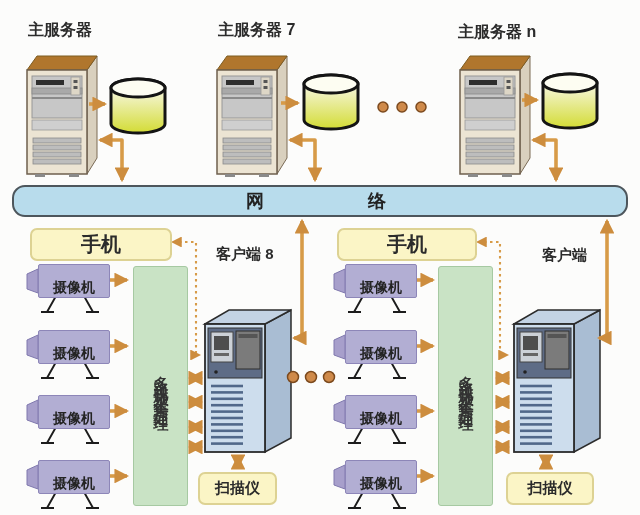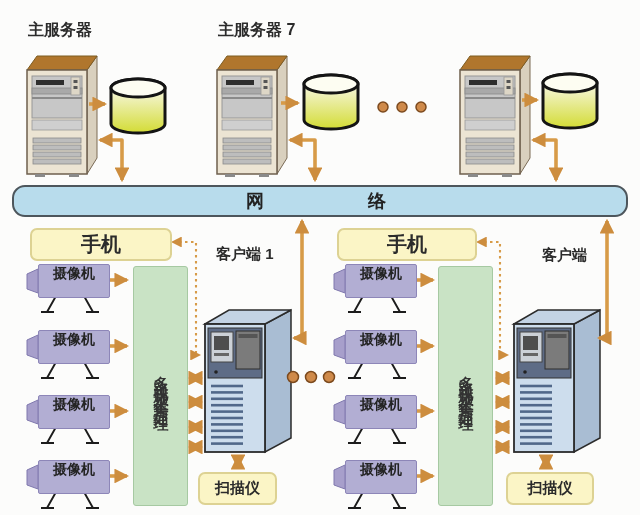--- a/index.html
+++ b/index.html
@@ -18,21 +18,21 @@
     left:246px;top:185px;width:140px;height:32px;display:flex;
     justify-content:space-between;align-items:center;font-weight:bold;font-size:18px;color:#222;
   }
   .ybox{
     background:#fbf5c6;border:2px solid #ddd293;border-radius:7px;
     display:flex;align-items:center;justify-content:center;
     font-weight:bold;font-size:20px;color:#2b2b2b;
   }
   .cambox{
     background:#b2aed3;border:1px solid #8d86b8;border-radius:2px;
-    display:flex;align-items:flex-start;justify-content:center;
+    display:flex;align-items:flex-end;justify-content:center;
     font-weight:bold;font-size:14px;color:#242424;
   }
   .procbox{
     background:#c9e3c5;border:1px solid #a6c9a2;border-radius:3px;
     display:flex;align-items:center;justify-content:center;
   }
   .proctext{
     writing-mode:vertical-rl;text-orientation:upright;
     font-weight:bold;font-size:15px;letter-spacing:5px;color:#333;
   }
@@ -200,31 +200,32 @@
 
     <g fill="#cf8a4a" stroke="#7c4a1e" stroke-width="1.5">
       <circle cx="293" cy="377" r="5.5"></circle>
         <circle cx="311" cy="377" r="5.5"></circle>
         <circle cx="329" cy="377" r="5.5"></circle>
     </g>
   </svg>
 
   <div class="abs lbl" style="left:28px;top:20px;">主服务器</div>
   <div class="abs lbl" style="left:218px;top:20px;">主服务器 7</div>
+  <div class="abs lbl" style="left:458px;top:22px;">主服务器 n</div>
 
   <div class="abs netbar"></div>
   <div class="abs netlabel">
     <span>网</span>
     <span>络</span>
   </div>
 
   <div class="abs ybox" style="left:30px;top:228px;width:138px;height:29px;">
     <span>手机</span>
   </div>
-  <div class="abs clienttitle" style="left:216px;top:245px;">客户端 1</div>
+  <div class="abs clienttitle" style="left:216px;top:245px;">客户端 8</div>
 
   <div class="abs cambox" style="left:38px;top:264px;width:70px;height:32px;">
     <span>摄像机</span>
     </div>
   <div class="abs cambox" style="left:38px;top:330px;width:70px;height:32px;">
     <span>摄像机</span>
     </div>
   <div class="abs cambox" style="left:38px;top:395px;width:70px;height:32px;">
     <span>摄像机</span>
     </div>

